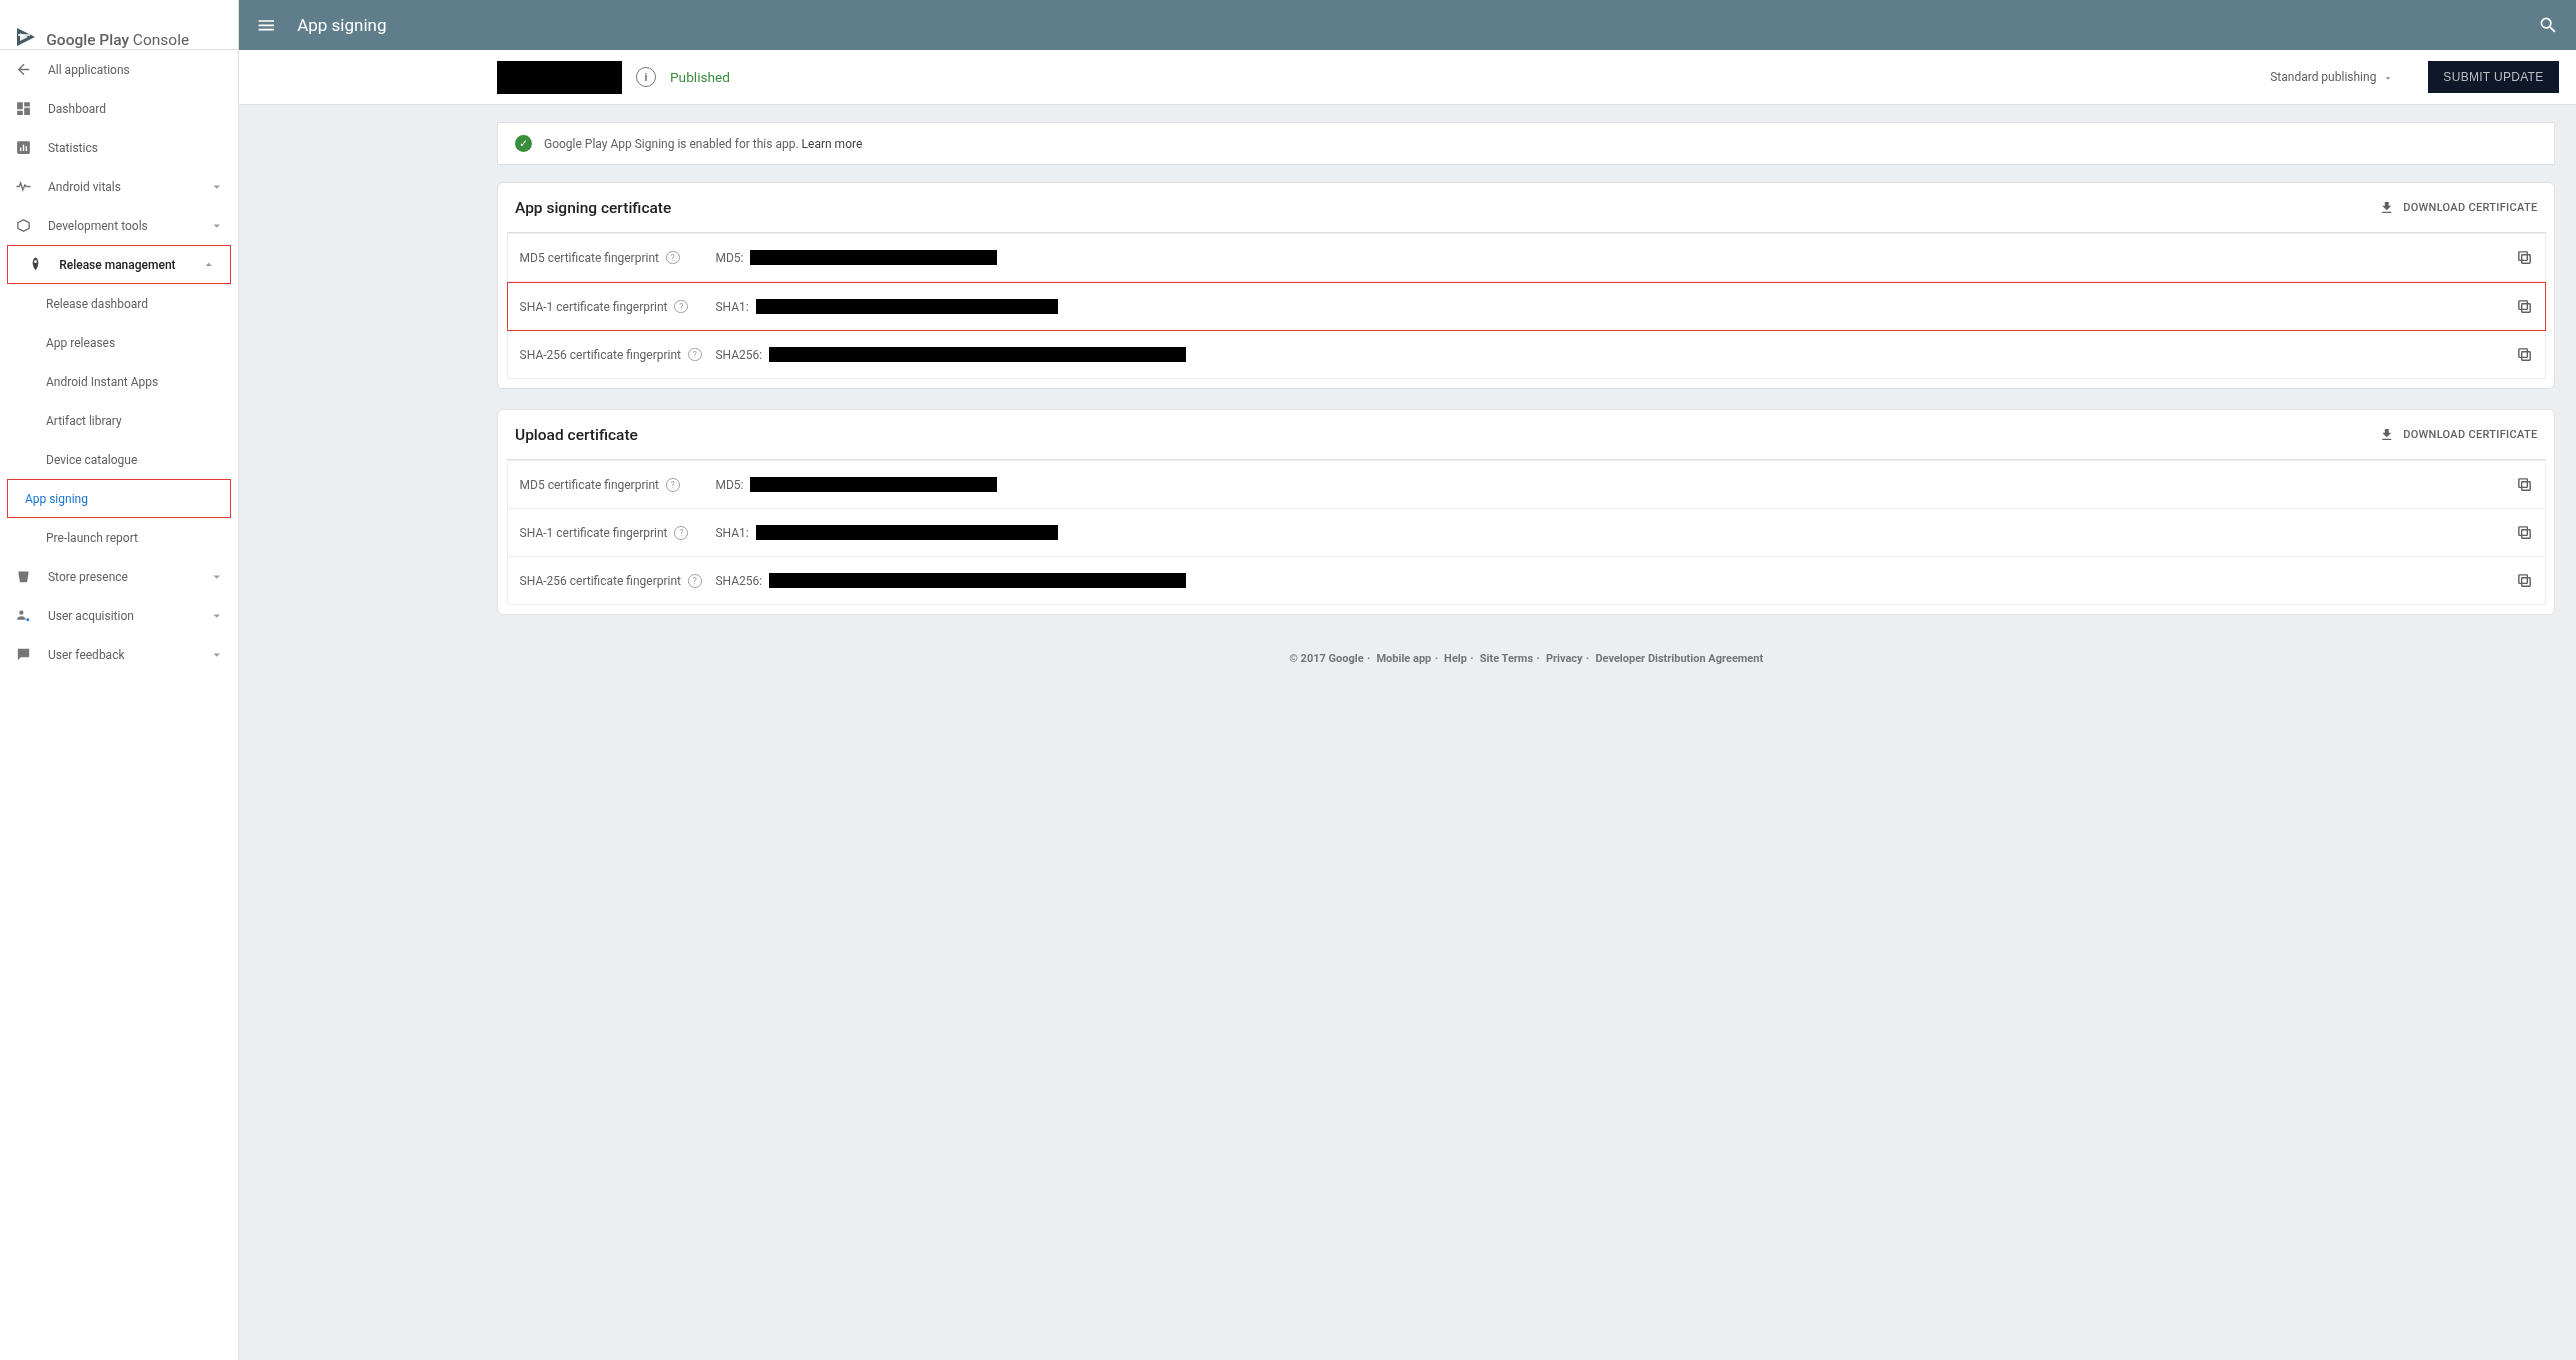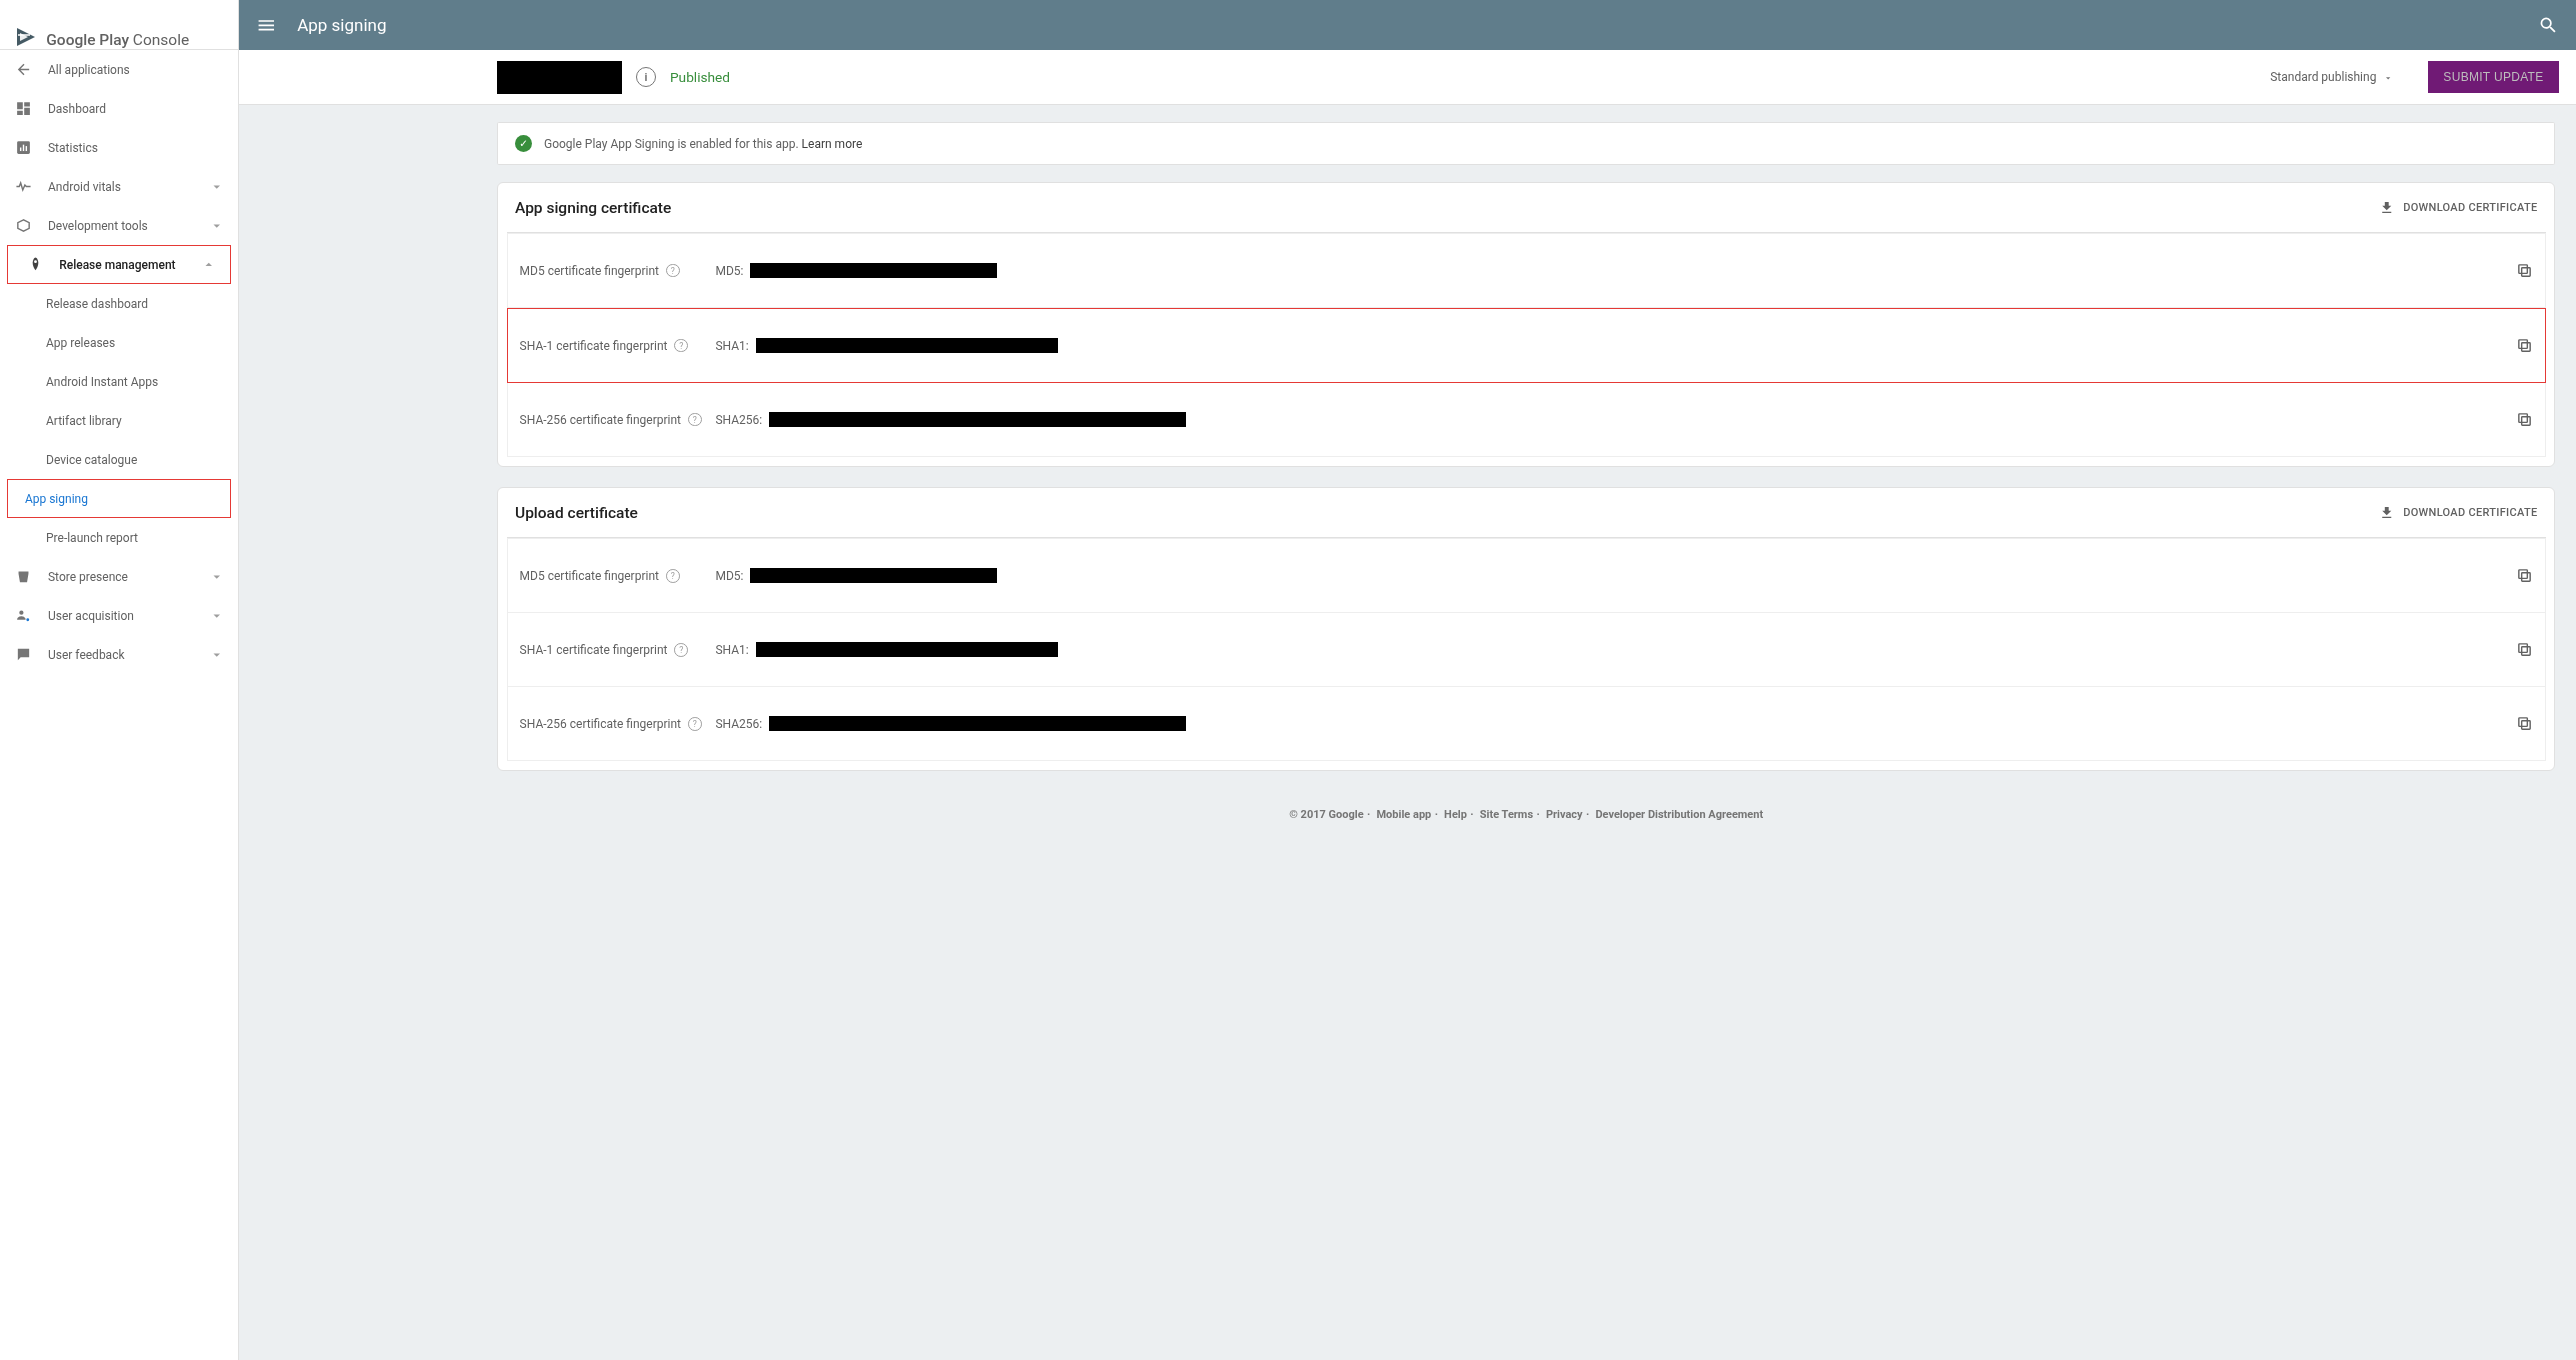--- a/index.html
+++ b/index.html
@@ -32,36 +32,36 @@
     .search-icon svg { fill: #fff; }
     
     .subheader { background: #fff; height: 55px; display: flex; align-items: center; padding: 0 17px 0 258px; gap: 13.7px; border-bottom: 0.9px solid #e0e0e0; }
     .app-thumb { width: 125px; height: 33px; background: #000; }
     .info-circle { width: 20.6px; height: 20.6px; border: 1.7px solid #757575; border-radius: 50%; display: flex; align-items: center; justify-content: center; color: #757575; font-weight: bold; font-size: 11px; }
     .status-published { color: #388e3c; font-size: 13.7px; }
     .spacer { flex: 1; }
     .dropdown-pub { display: flex; align-items: center; gap: 6.9px; color: #616161; cursor: pointer; margin-right: 20.6px; }
     .dropdown-arrow { width: 10.3px; height: 10.3px; }
     .dropdown-arrow svg { fill: #757575; }
-    .submit-btn { background: #701a75; color: #bdbdbd; padding: 8.6px 15.5px; font-size: 12px; font-weight: 500; border: none; letter-spacing: 0.3px; cursor: not-allowed; }
+    .submit-btn { background: #0f172a; color: #bdbdbd; padding: 8.6px 15.5px; font-size: 12px; font-weight: 500; border: none; letter-spacing: 0.3px; cursor: not-allowed; }
     
     .content { padding: 17px 20.6px 17px 258px; }
     .infobar { background: #fff; border: 0.9px solid #e0e0e0; border-radius: 1.7px; padding: 12px 17px; display: flex; align-items: center; gap: 12px; margin-bottom: 17px; }
     .check-icon { width: 17px; height: 17px; background: #388e3c; border-radius: 50%; display: flex; align-items: center; justify-content: center; color: #fff; font-size: 10.3px; }
     .infobar-text { color: #616161; }
     .link { color: #404040; cursor: pointer; }
     
     .card { background: #fff; border: 0.9px solid #e0e0e0; border-radius: 6px; margin-bottom: 20.6px; }
     .card-header { display: flex; align-items: center; padding: 15.5px 17px; }
     .card-title { font-size: 15.5px; font-weight: 500; color: #212121; flex: 1; }
     .download-cert { display: flex; align-items: center; gap: 8.6px; color: #616161; font-size: 11px; font-weight: 500; cursor: pointer; letter-spacing: 0.3px; }
     .download-cert svg { width: 15.5px; height: 15.5px; fill: #616161; }
     
     .cert-table { border-top: 0.9px solid #e0e0e0; margin: 0 8.6px 8.6px 8.6px; }
-    .cert-row { display: flex; align-items: center; padding: 28px 12px; border: 0.9px solid #eee; border-top: none; gap: 6.9px; min-height: 39px; }
+    .cert-row { display: flex; align-items: center; padding: 15px 12px; border: 0.9px solid #eee; border-top: none; gap: 6.9px; min-height: 39px; }
     .cert-row:first-child { border-top: 0.9px solid #eee; }
     .cert-row.red-border { border: 1.7px solid #e53935; }
     .cert-label { width: 189px; color: #616161; display: flex; align-items: center; gap: 6.9px; }
     .help-icon { width: 13.7px; height: 13.7px; border: 1.3px solid #9e9e9e; border-radius: 50%; display: flex; align-items: center; justify-content: center; color: #9e9e9e; font-size: 8.6px; cursor: pointer; }
     .cert-prefix { color: #616161; white-space: nowrap; }
     .cert-value { height: 15.5px; background: #000; flex-shrink: 0; }
     .cert-value.w1 { width: 247px; }
     .cert-value.w2 { width: 302px; }
     .cert-value.w3 { width: 417px; }
     .copy-icon { margin-left: auto; width: 17px; height: 17px; cursor: pointer; color: #616161; }

